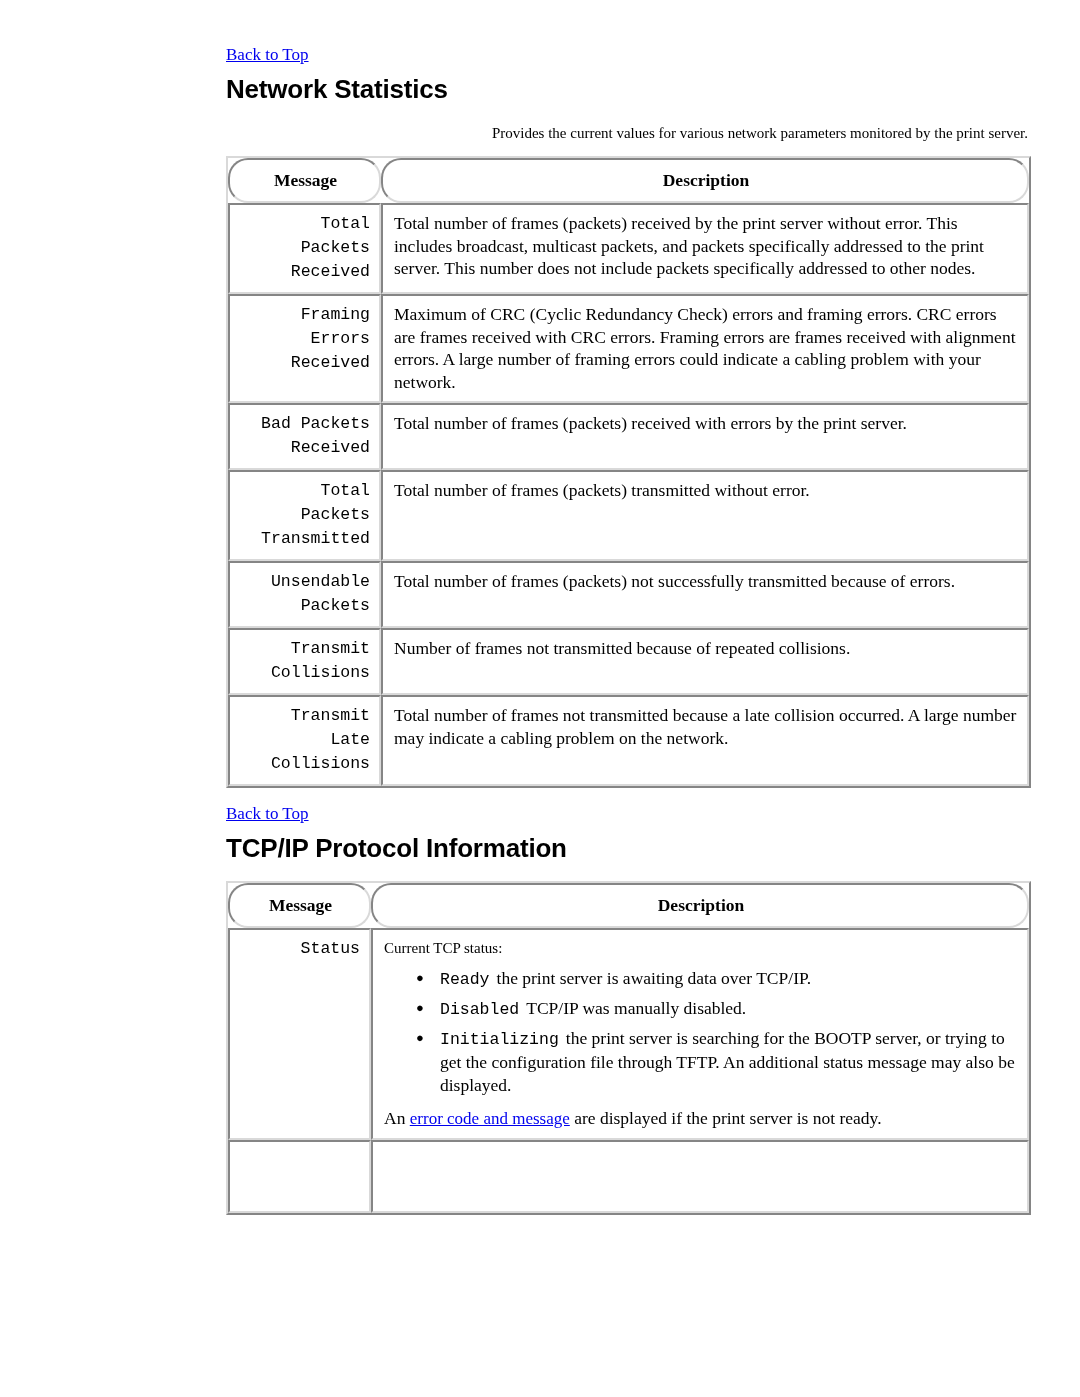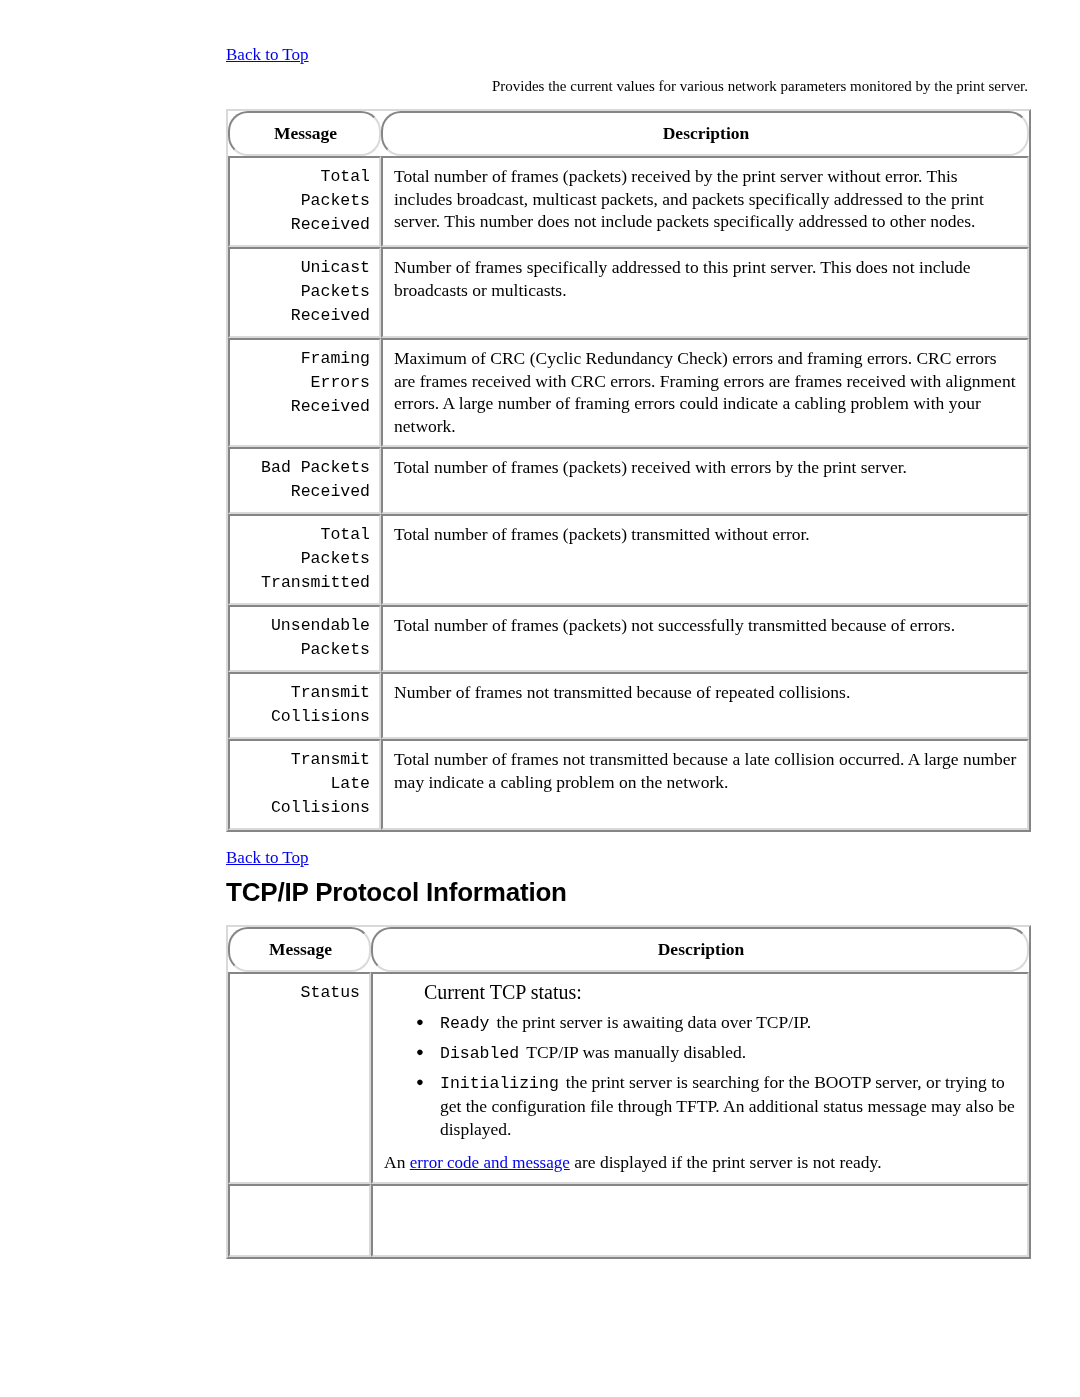--- a/index.html
+++ b/index.html
@@ -119,61 +119,56 @@
     font-size: 13px;
     line-height: 23px;
   }
   .kw {
     font-family: "Liberation Mono", "DejaVu Sans Mono", monospace;
     font-size: 16.5px;
     margin-top: 24px;
   }
   .kw-gap { display: inline-block; width: 7px; }
 
-  .status-lead { font-size: 20px; line-height: 23px; margin-left: 40px; }
+  .status-lead { font-size: 15px; line-height: 23px; }
   .status-foot { font-size: 17.5px; line-height: 23px; margin-top: 2px; }
 
   td.tall-status { padding-bottom: 10px; }
   tr.clipped-row td { height: 54px; }
 </style>
 </head>
 <body>
 
 <div class="page">
 
   <div class="backtotop-wrap">
     <a class="doclink" href="#">Back to Top</a>
   </div>
 
+  <h2 class="section-title">Network Statistics</h2>
 
   <p class="intro">Provides the current values for various network parameters monitored by the print server.</p>
 
   <table class="msgtable" id="table-network-statistics">
     <colgroup>
       <col class="c-msg">
         <col class="c-desc">
     </colgroup>
     <thead>
       <tr>
         <th>Message</th>
         <th>Description</th>
       </tr>
     </thead>
     <tbody>
       <tr>
         <td class="msg-cell">Total
 Packets
 Received</td>
         <td class="desc-cell">Total number of frames (packets) received by the print server without error. This includes broadcast, multicast packets, and packets specifically addressed to the print server. This number does not include packets specifically addressed to other nodes.</td>
-      </tr>
-      <tr>
-        <td class="msg-cell">Unicast
-Packets
-Received</td>
-        <td class="desc-cell">Number of frames specifically addressed to this print server. This does not include broadcasts or multicasts.</td>
       </tr>
       <tr>
         <td class="msg-cell">Framing
 Errors
 Received</td>
         <td class="desc-cell">Maximum of CRC (Cyclic Redundancy Check) errors and framing errors. CRC errors are frames received with CRC errors. Framing errors are frames received with alignment errors. A large number of framing errors could indicate a cabling problem with your network.</td>
       </tr>
       <tr>
         <td class="msg-cell">Bad Packets
 Received</td>

